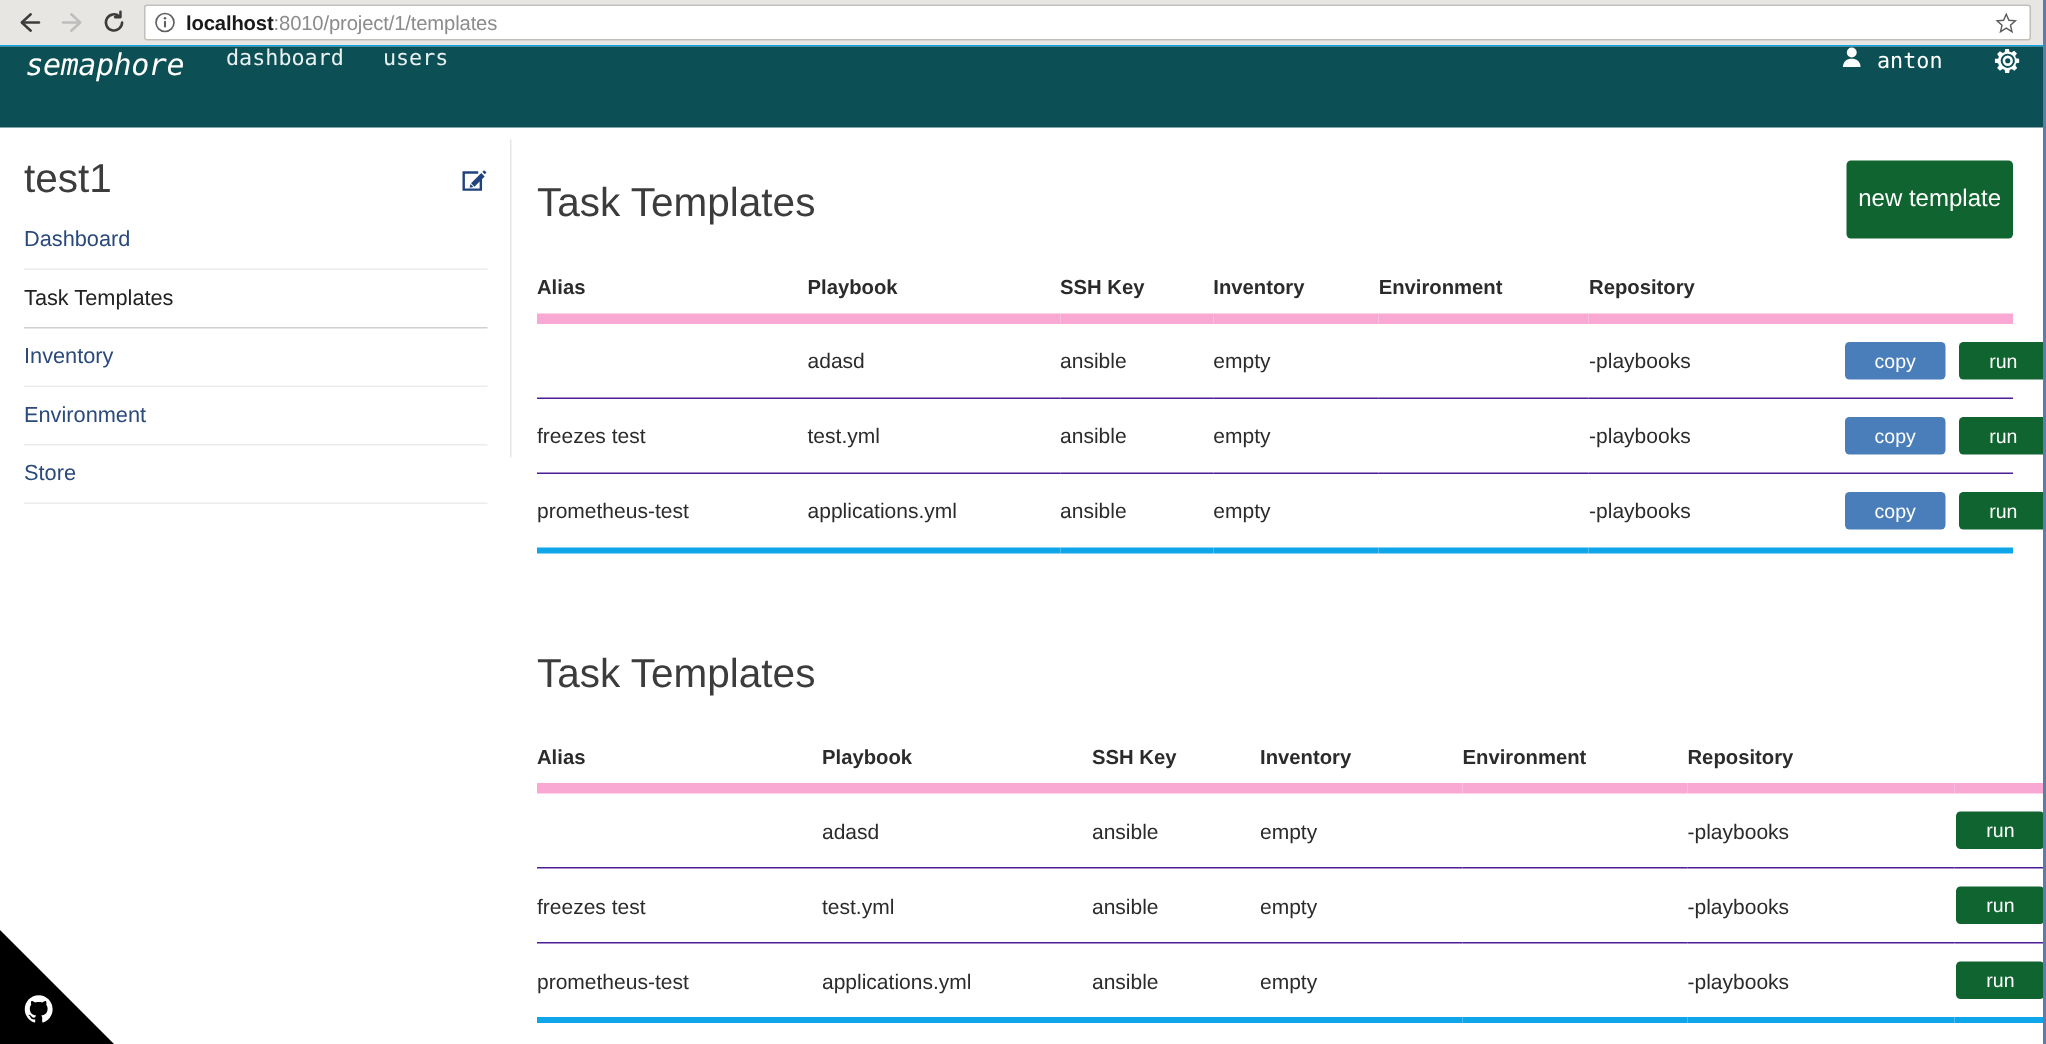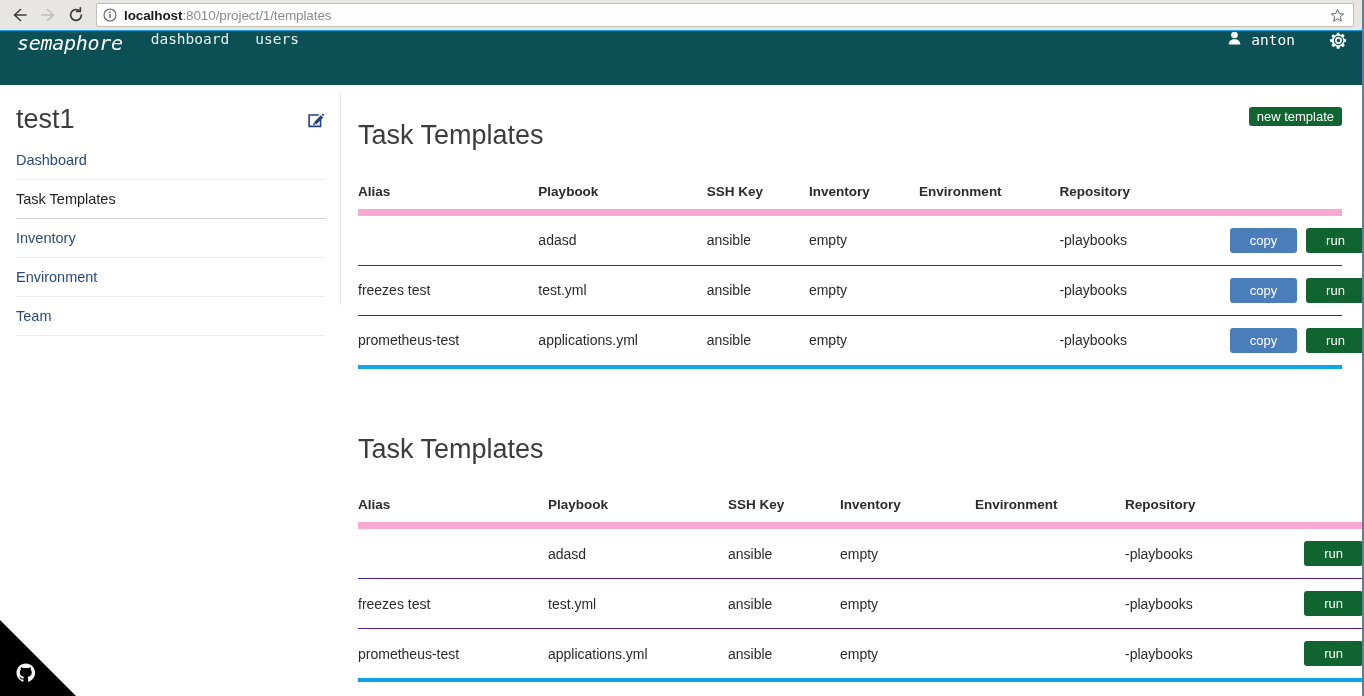--- a/index.html
+++ b/index.html
@@ -164,21 +164,21 @@
     color: #ffffff;
     font-family: "Liberation Sans", sans-serif;
     font-size: 13px;
     line-height: 1;
     cursor: pointer;
     padding: 6px 20px;
     white-space: nowrap;
   }
   .btn-green { background: #10642f; }
   .btn-blue  { background: #4a7ebb; }
-  .btn-new { padding: 3px 8px; font-size: 13px; margin-top: 6px; }
+  .btn-new { padding: 18px 8px; font-size: 16px; margin-top: 6px; }
 
   table.tpl {
     width: 100%;
     border-collapse: collapse;
     margin-top: 14px;
     table-layout: fixed;
   }
   table.tpl th {
     text-align: left;
     font-size: 13.5px;
@@ -307,21 +307,21 @@
           <path d="M14.4 3.8 L15.6 2.6 L17.3 4.3 L16.1 5.5 Z" fill="#20427e"></path>
           <path d="M6.0 12.3 L5.4 15.0 L8.1 14.4 Z" fill="#20427e"></path>
         </svg>
       </span>
     </div>
     <ul class="side-list">
       <li class="side-item">Dashboard</li>
       <li class="side-item active">Task Templates</li>
       <li class="side-item">Inventory</li>
       <li class="side-item">Environment</li>
-      <li class="side-item">Team</li>
+      <li class="side-item">Store</li>
     </ul>
   </aside>
 
   <main class="content">
 
     <section class="section">
       <div class="section-head">
         <h1 class="section-title">Task Templates</h1>
         <button class="btn btn-green btn-new">new template</button>
       </div>

